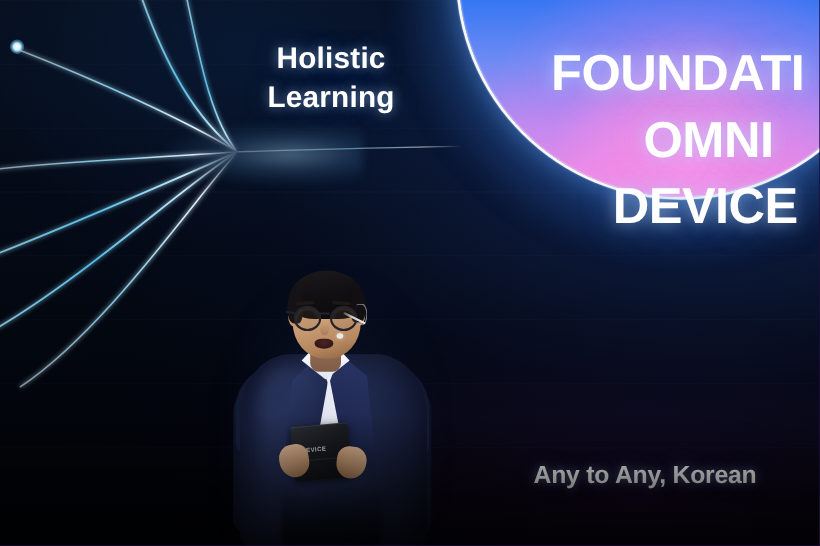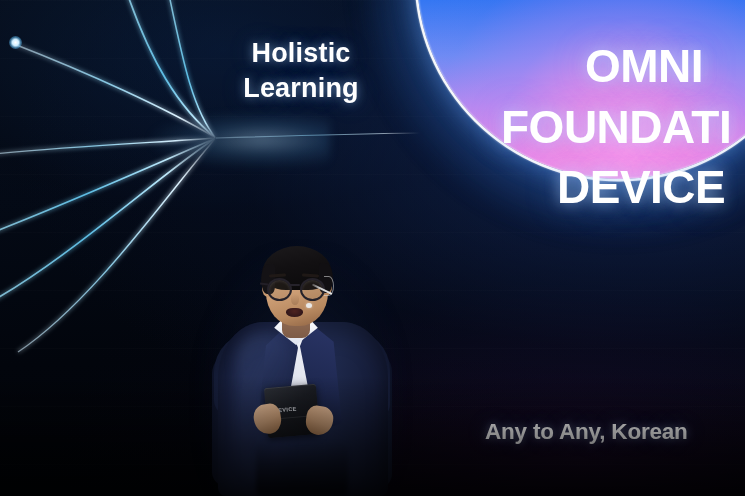--- a/index.html
+++ b/index.html
@@ -468,22 +468,22 @@
     <div class="circle"></div>
     <div class="circle-rimlight"></div>
   </div>
 
   <div class="slide-text" id="holistic-learning">
     <span>Holistic</span><br>
     <span>Learning</span>
   </div>
 
   <div class="slide-text" id="omni-heading">
+    <span class="ln ln-2">FOUNDATI</span>
     <span class="ln ln-1">OMNI</span>
-    <span class="ln ln-2">FOUNDATI</span>
     <span class="ln ln-3">DEVICE</span>
   </div>
 
   <div class="slide-text" id="tagline">Any to Any, Korean</div>
 
   <div class="speaker">
     <div class="sp sp-halo"></div>
 
     <div class="sp sp-arm-l"></div>
     <div class="sp sp-arm-r"></div>

